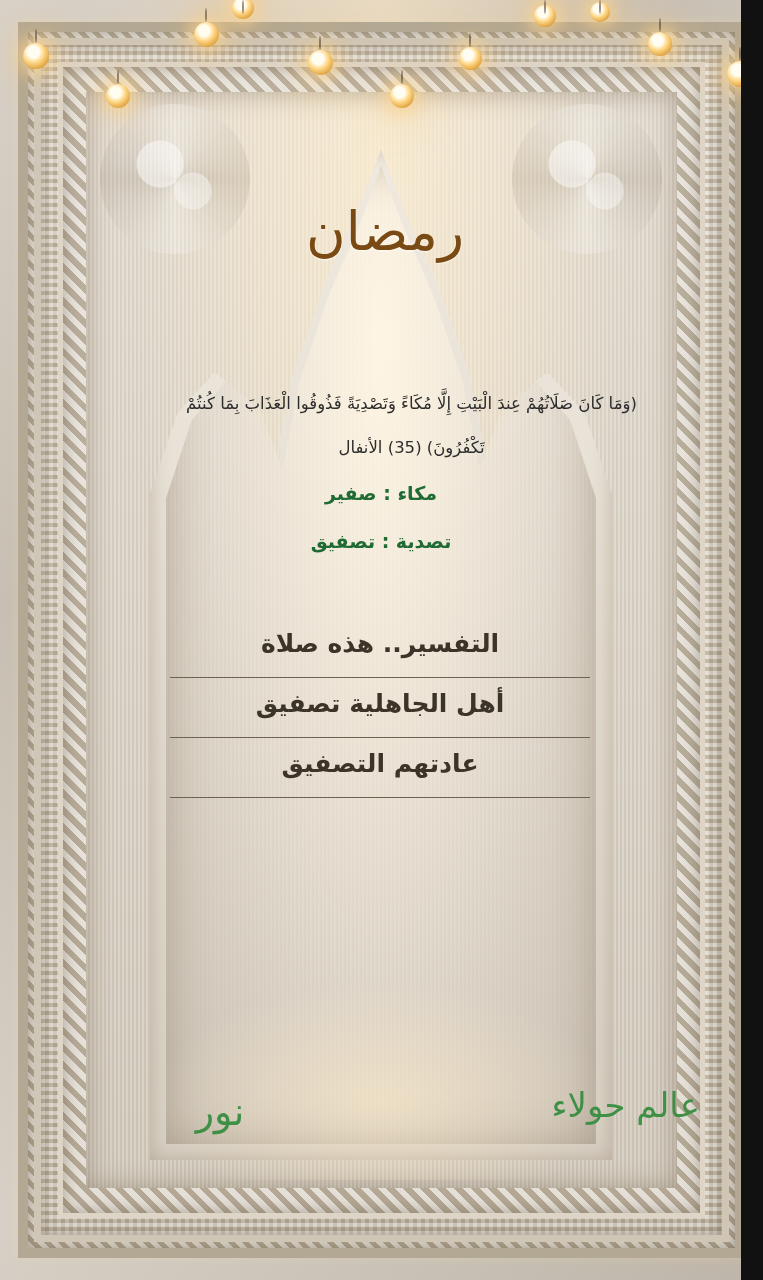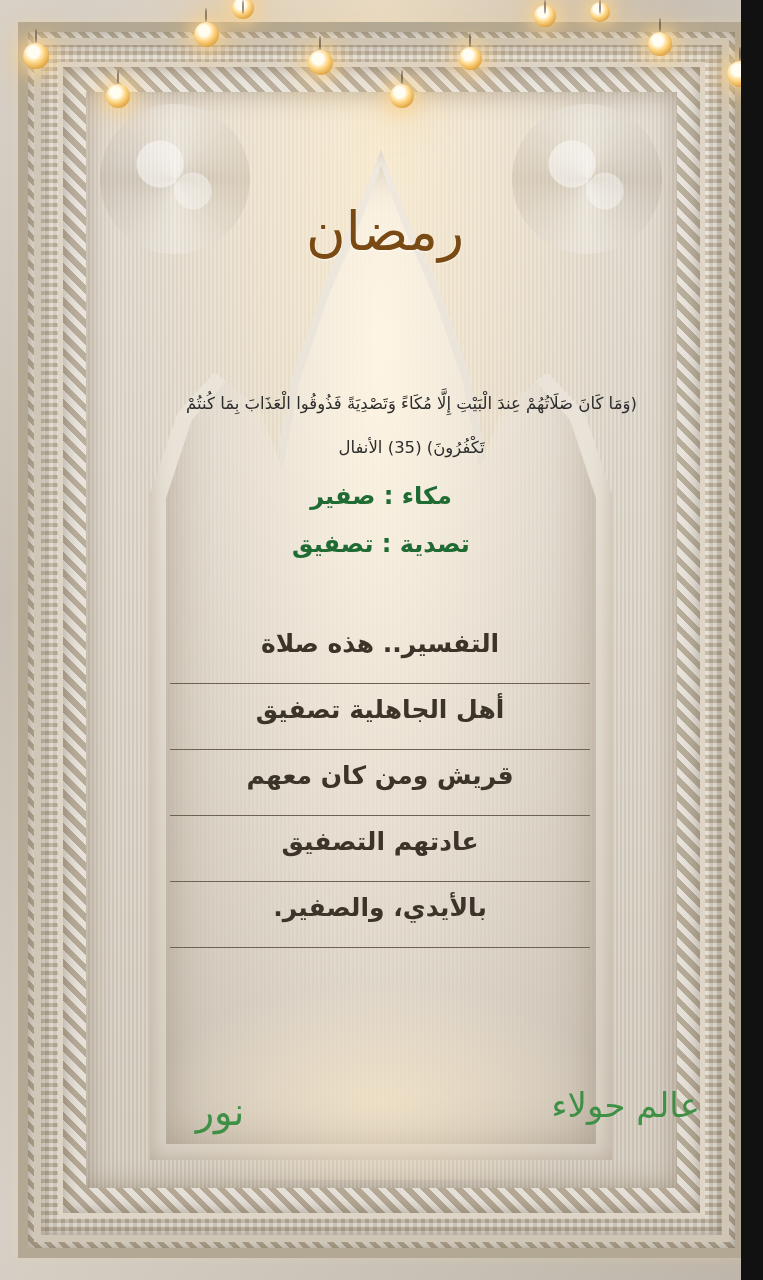--- a/index.html
+++ b/index.html
@@ -110,32 +110,32 @@
     font-size:54px;color:#7a4a14;
     letter-spacing:-2px;
     text-shadow:0 1px 2px rgba(255,255,255,.7);
   }
   #ayah{
     left:155px;top:382px;width:455px;
     font-size:16.5px;line-height:44px;font-weight:normal;color:#2c2c2c;margin-left:29px;
   }
   .gloss{
     width:462px;left:150px;
-    font-size:24px;font-weight:bold;color:#1f6b33;
+    font-size:19px;font-weight:bold;color:#1f6b33;
   }
   #gloss1{top:482px;}
   #gloss2{top:530px;}
   #tafsir{
     left:170px;top:618px;width:420px;
     font-size:25px;font-weight:bold;color:#3d3429;line-height:52px;
   }
   #tafsir span{
     display:block;
     border-bottom:1.5px solid #6e6254;
-    padding-bottom:13px;
+    padding-bottom:7px;
   }
   #sig-left{
     left:120px;top:1090px;width:200px;
     font-size:38px;color:#3f8f46;
   }
   #sig-right{
     left:460px;top:1085px;width:240px;
     font-size:34px;color:#3f8f46;text-align:right;
   }
   #glow-bottom{
@@ -193,21 +193,19 @@
   <div class="txt" id="ramadan-script">رمضان</div>
 
   <div class="txt" id="ayah">(وَمَا كَانَ صَلَاتُهُمْ عِندَ الْبَيْتِ إِلَّا مُكَاءً وَتَصْدِيَةً فَذُوقُوا الْعَذَابَ بِمَا كُنتُمْ تَكْفُرُونَ) (35) الأنفال</div>
 
   <div class="txt gloss" id="gloss1">مكاء : صفير</div>
   <div class="txt gloss" id="gloss2">تصدية : تصفيق</div>
 
   <div class="txt" id="tafsir">
     <span>التفسير.. هذه صلاة</span>
     <span>أهل الجاهلية تصفيق</span>
-    <span>قريش ومن كان معهم</span>
     <span>عادتهم التصفيق</span>
-    <span>بالأيدي، والصفير.</span>
   </div>
 
   <div class="txt" id="sig-left">نور</div>
   <div class="txt" id="sig-right">عالم حولاء</div>
 
 </div>
 
 </body></html>

